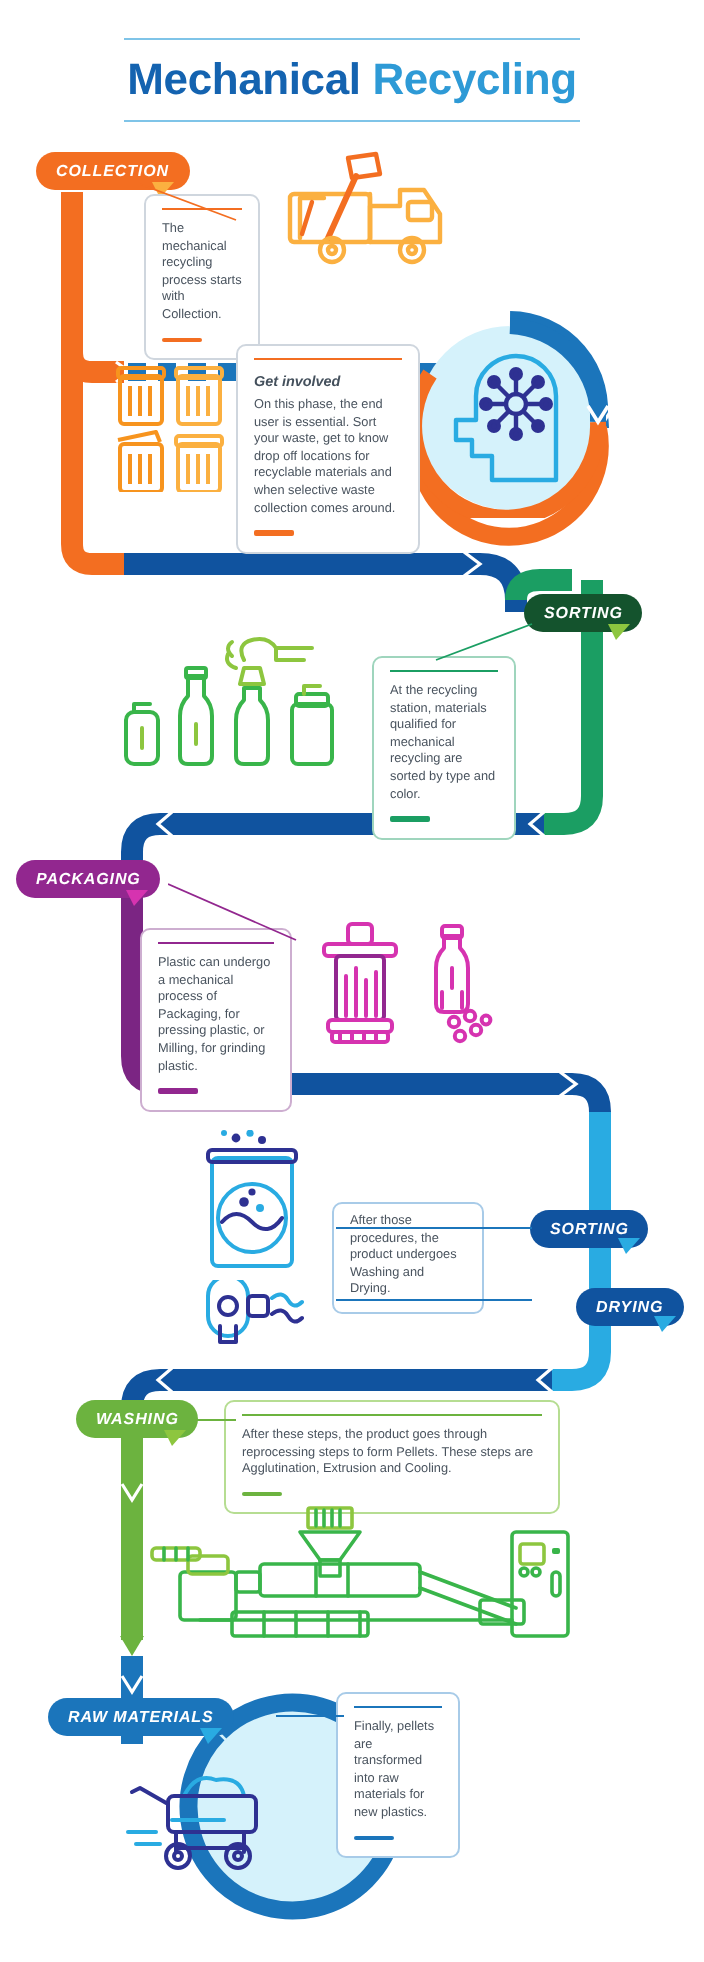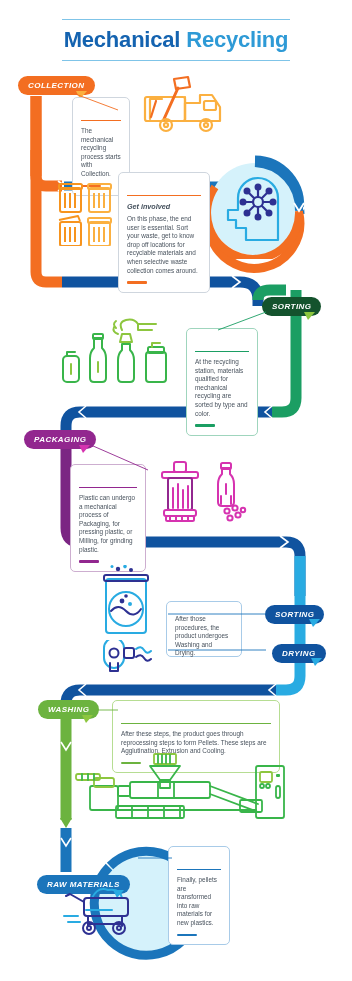--- a/index.html
+++ b/index.html
@@ -28,21 +28,21 @@
     display:flex;align-items:center;justify-content:center;
     padding:0 10px;white-space:nowrap;box-sizing:border-box;font-style:italic;
   }
   .pill .nub{
     position:absolute;bottom:-4px;width:11px;height:8px;
   }
 
   
   .note{
     position:absolute;box-sizing:border-box;background:#fff;
-    border:1px solid #cfd6de;border-radius:5px;padding:23px 8px 8px 8px;
+    border:1px solid #cfd6de;border-radius:5px;padding:7px 8px 8px 8px;
   }
   .note .hr-top{height:1px;width:100%;margin:-1px 0 6px 0;}
   .note h5{margin:0 0 4px 0;font-size:7.2px;font-style:italic;font-weight:bold;color:#44505c;}
   .note p{margin:0;font-size:6.4px;line-height:8.6px;color:#49535e;}
   .note .dash{height:2.5px;width:20px;margin-top:6px;border-radius:1px;}
 
   .icon-wrap{position:absolute;}
   .icon-wrap svg{display:block;}
 </style>
 </head>
@@ -252,21 +252,21 @@
       <path d="M62,12 Q58,4 66,2 Q74,0 78,6 L86,6 L96,6" stroke="#8dc63f"></path>
       <path d="M78,6 L78,12 L92,12" stroke="#8dc63f"></path>
       <path d="M56,10 Q52,6 56,3 M58,16 Q52,14 54,9" stroke="#8dc63f"></path>
 
       <rect x="86" y="34" width="20" height="30" rx="3"></rect>
       <rect x="88" y="29" width="16" height="6" rx="1.5"></rect>
       <path d="M92,29 L92,25 L100,25" stroke="#8dc63f"></path>
     </svg>
   </div>
 
-  <div class="pill" style="left:24px;top:430px;background:#92278f;">
+  <div class="pill" style="left:8px;top:430px;background:#92278f;">
     <span>PACKAGING</span>
     <svg class="nub" style="left:auto;right:6px;" viewBox="0 0 11 8">
       <polygon points="0,0 11,0 4,8" fill="#d633b0"></polygon>
     </svg>
   </div>
 
   <svg style="position:absolute;left:84px;top:440px;width:66px;height:32px;z-index:3;" viewBox="0 0 66 32">
     <line x1="0" y1="2" x2="64" y2="30" stroke="#92278f" stroke-width="0.9"></line>
   </svg>
 
@@ -309,21 +309,21 @@
     </svg>
   </div>
 
   <div class="pill" style="left:265px;top:605px;background:#10539f;">
     <span>SORTING</span>
     <svg class="nub" style="left:auto;right:4px;bottom:-3px;" viewBox="0 0 11 8">
       <polygon points="0,0 11,0 4,8" fill="#29abe2"></polygon>
     </svg>
   </div>
 
-  <div class="pill" style="left:272px;top:644px;background:#10539f;">
+  <div class="pill" style="left:288px;top:644px;background:#10539f;">
     <span>DRYING</span>
     <svg class="nub" style="left:auto;right:4px;bottom:-3px;" viewBox="0 0 11 8">
       <polygon points="0,0 11,0 4,8" fill="#29abe2"></polygon>
     </svg>
   </div>
 
   <svg style="position:absolute;left:166px;top:608px;width:104px;height:46px;z-index:3;" viewBox="0 0 104 46">
     <line x1="100" y1="6" x2="2" y2="6" stroke="#1b75bb" stroke-width="0.9"></line>
     <line x1="100" y1="42" x2="2" y2="42" stroke="#1b75bb" stroke-width="0.9"></line>
   </svg>
@@ -411,21 +411,21 @@
 
       <rect x="186" y="14" width="28" height="52" rx="2"></rect>
       <rect x="190" y="20" width="12" height="10" rx="1.5" stroke="#8dc63f"></rect>
       <circle cx="192" cy="34" r="2"></circle>
         <circle cx="198" cy="34" r="2"></circle>
       <rect x="206" y="22" width="4" height="3" rx="1" fill="#39b54a" stroke="none"></rect>
       <rect x="206" y="34" width="4" height="12" rx="2"></rect>
     </svg>
   </div>
 
-  <div class="pill" style="left:37px;top:849px;background:#1b75bb;margin-top:26px;">
+  <div class="pill" style="left:24px;top:849px;background:#1b75bb;">
     <span>RAW MATERIALS</span>
     <svg class="nub" style="left:auto;right:6px;" viewBox="0 0 11 8">
       <polygon points="0,0 11,0 4,8" fill="#29abe2"></polygon>
     </svg>
   </div>
 
   <svg style="position:absolute;left:138px;top:853px;width:34px;height:10px;z-index:3;" viewBox="0 0 34 10">
     <line x1="0" y1="5" x2="34" y2="5" stroke="#1b75bb" stroke-width="0.9"></line>
   </svg>
 

